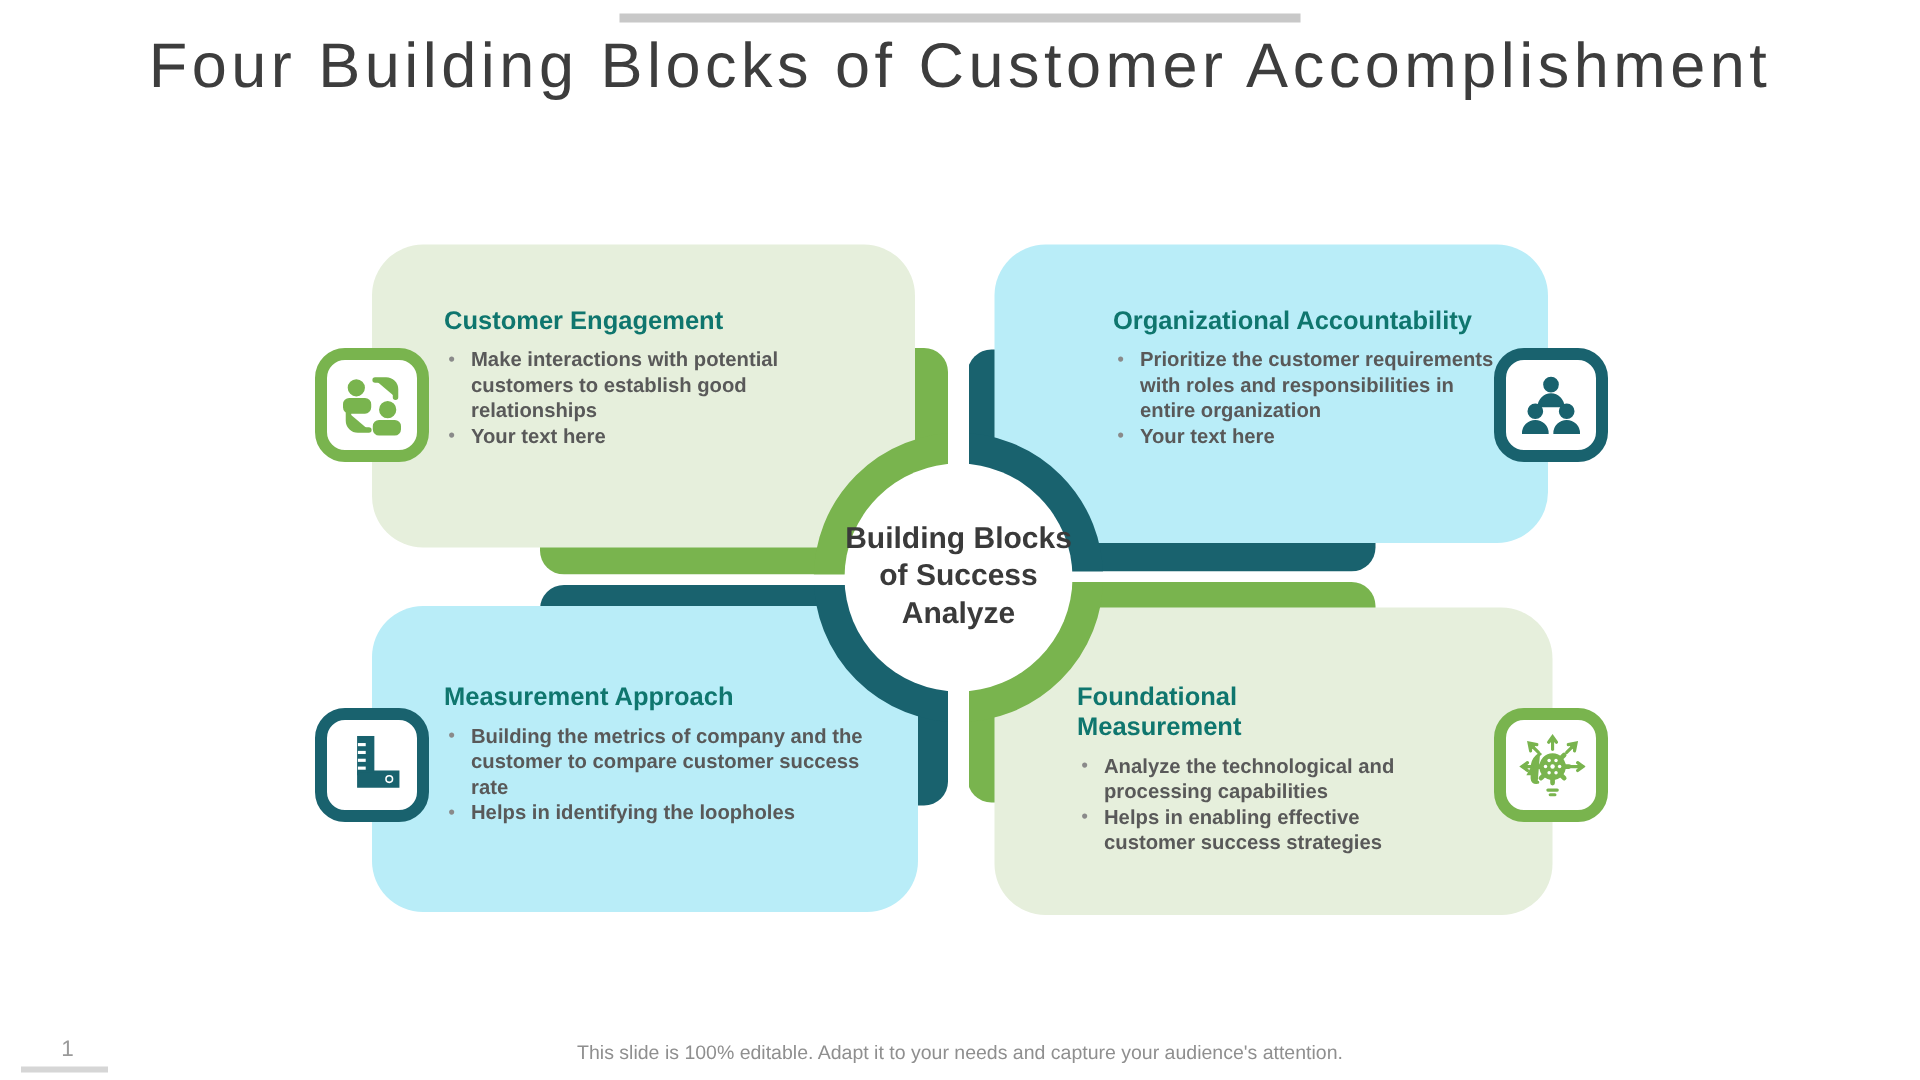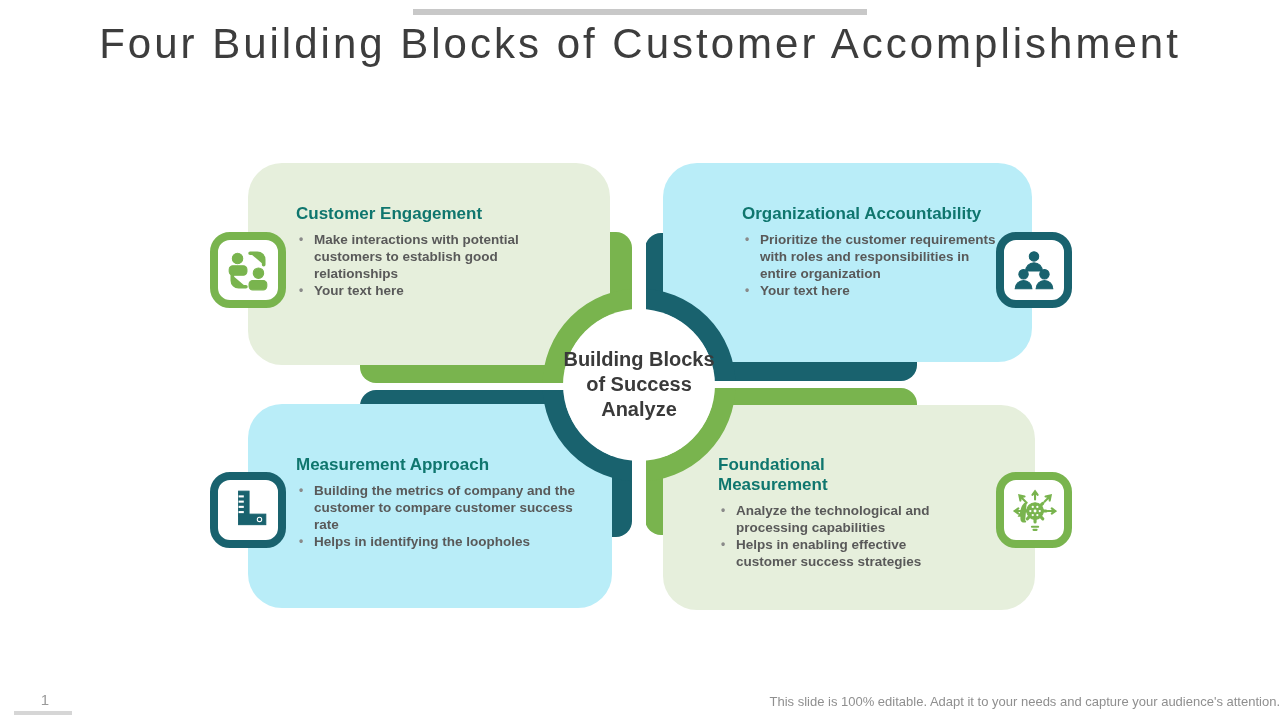--- a/index.html
+++ b/index.html
@@ -21,21 +21,21 @@
   .badge{position:absolute;z-index:3;width:76px;height:76px;box-sizing:border-box;
          background:#ffffff;border-radius:20px;display:flex;align-items:center;justify-content:center;}
   .badge.green{border:8px solid #79b44e;}
   .badge.teal{border:8px solid #19626e;}
   .b-tl{left:210px;top:232px;} .b-tr{left:996px;top:232px;}
   .b-bl{left:210px;top:472px;} .b-br{left:996px;top:472px;}
   .icon-green{fill:#79b44e;stroke:#79b44e;}
   .icon-teal{fill:#19626e;stroke:#19626e;}
   .center-label{position:absolute;left:527px;top:347px;width:224px;z-index:2;text-align:center;
          font-size:20px;line-height:25px;font-weight:bold;color:#3a3a3a;}
-  .footer{position:absolute;left:0;top:694px;width:1280px;text-align:right;
+  .footer{position:absolute;left:0;top:694px;width:1280px;text-align:center;
          font-size:13px;color:#8f8f8f;}
   .page-num{position:absolute;left:20px;top:691px;width:50px;text-align:center;
          font-size:15px;color:#9a9a9a;}
   .page-num-bar{position:absolute;left:14px;top:711px;width:58px;height:4px;background:#d6d6d6;}
 </style>
 </head>
 <body>
 
 <div class="slide">
 

